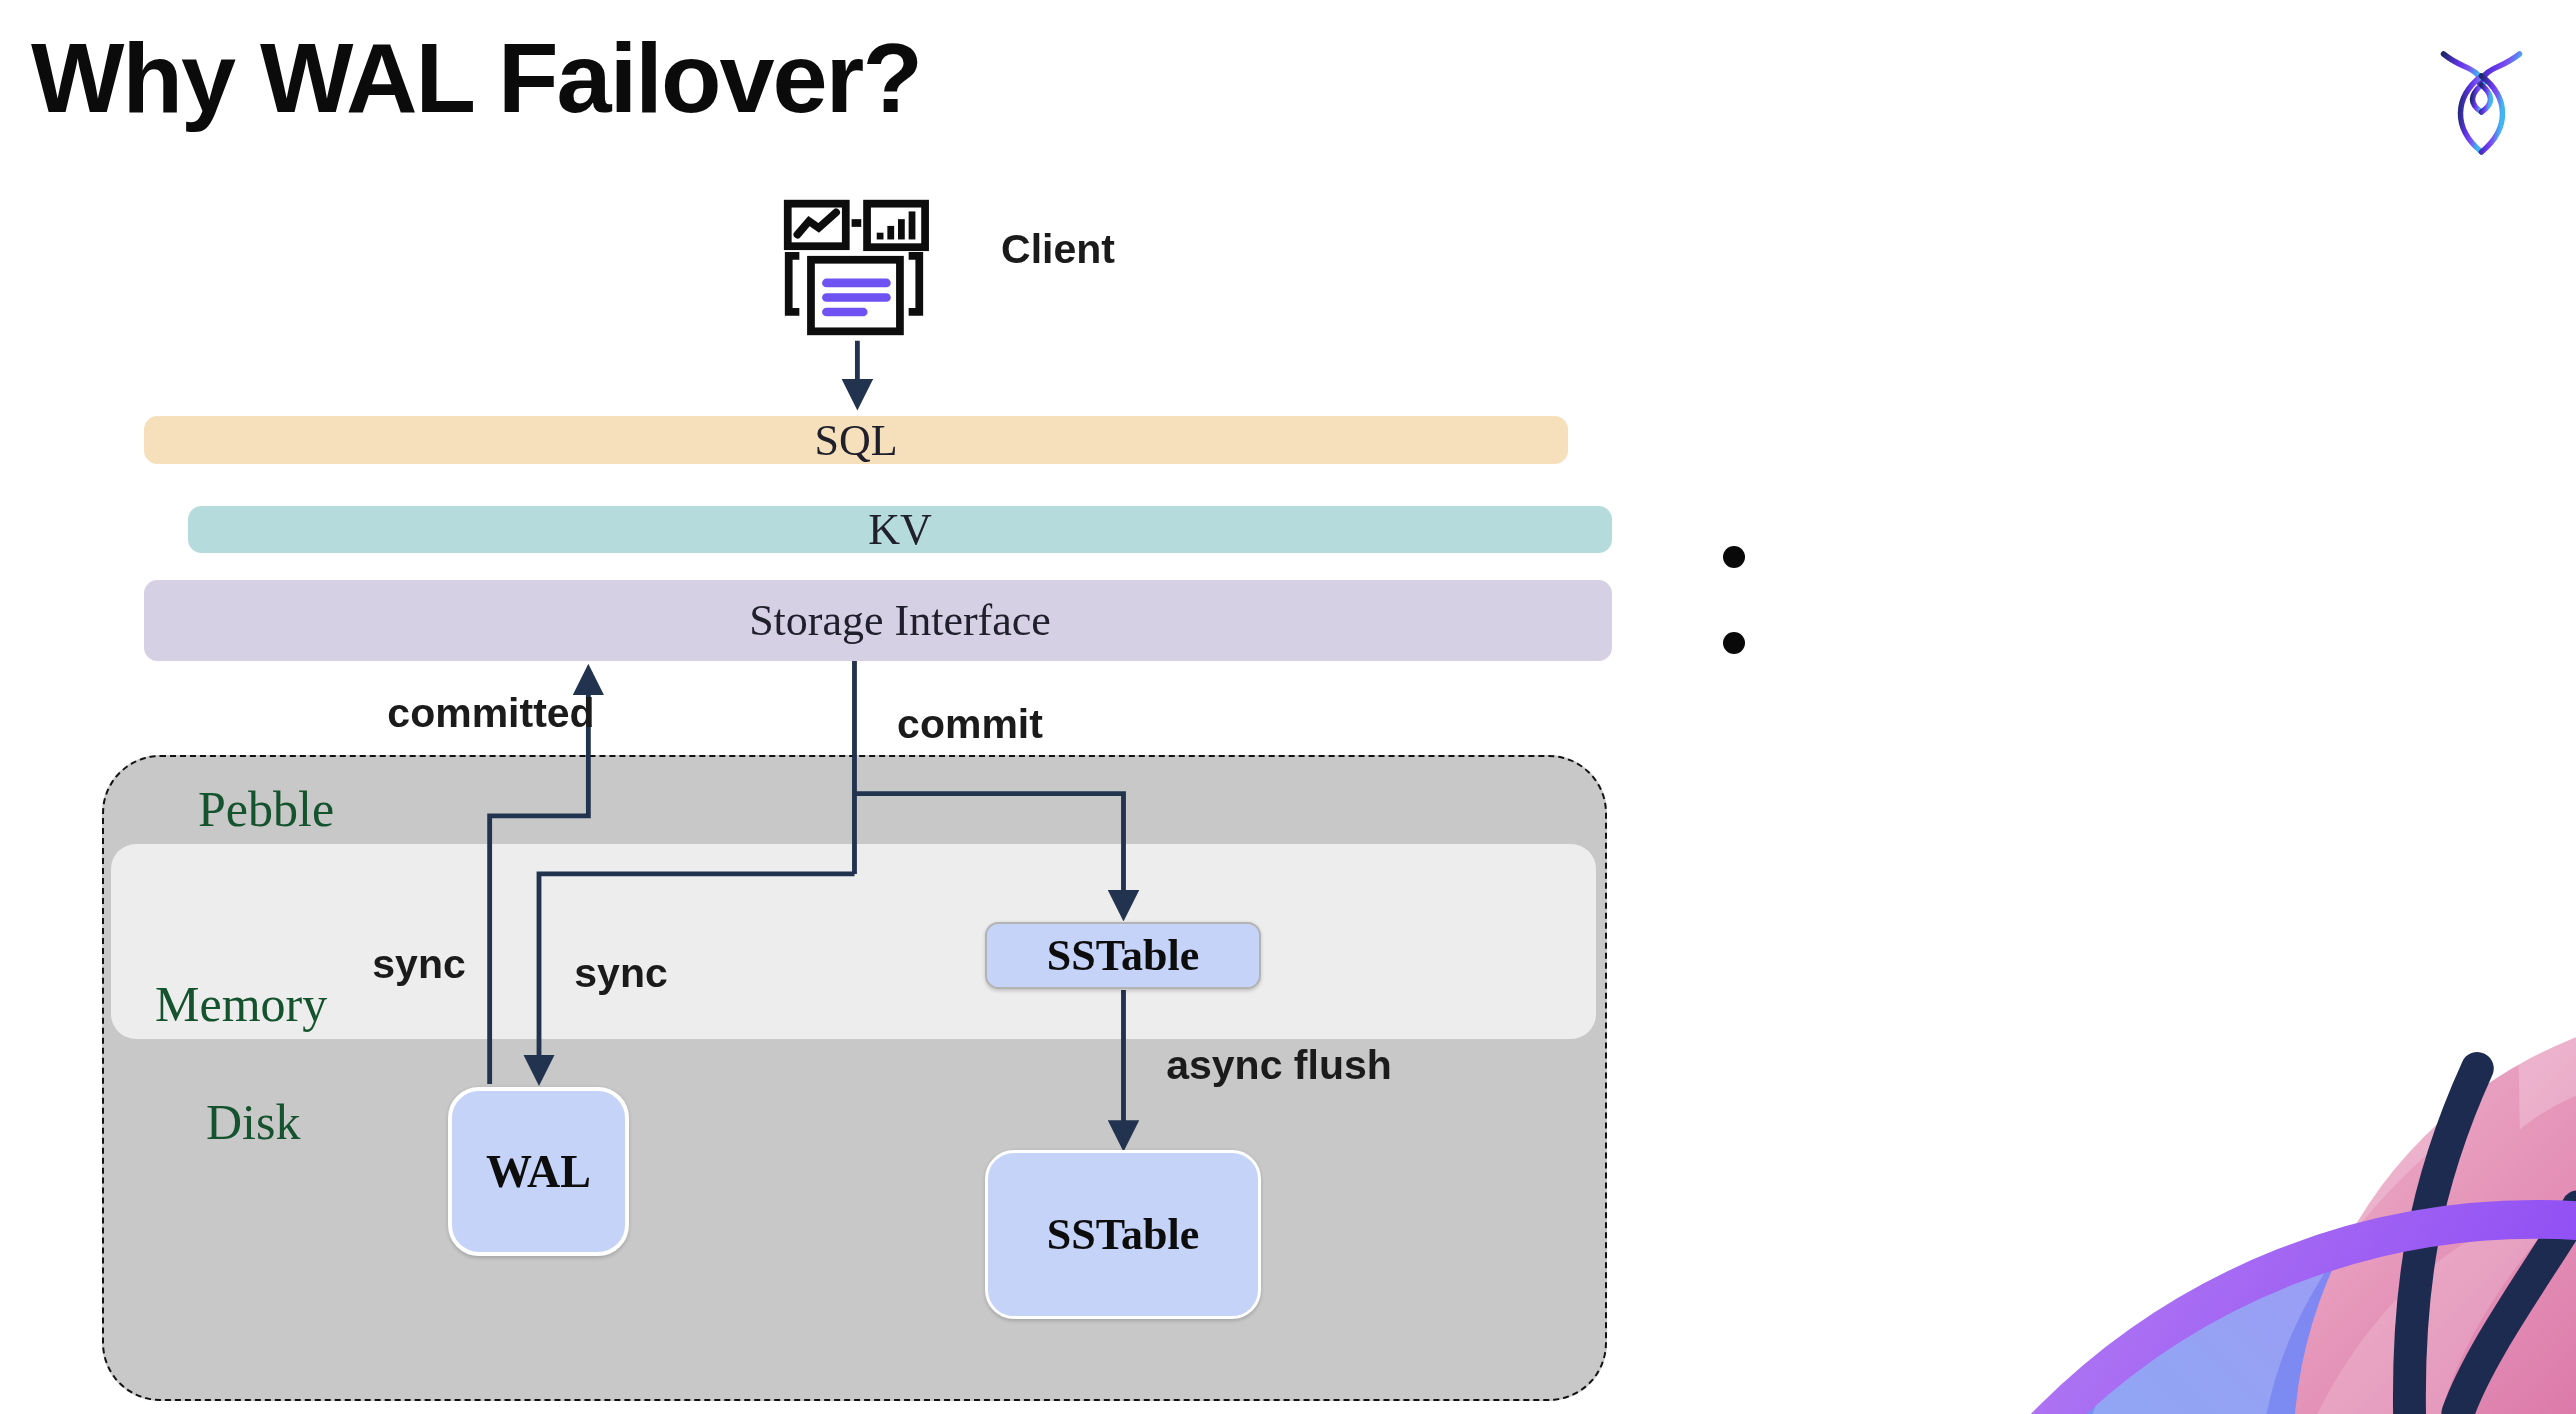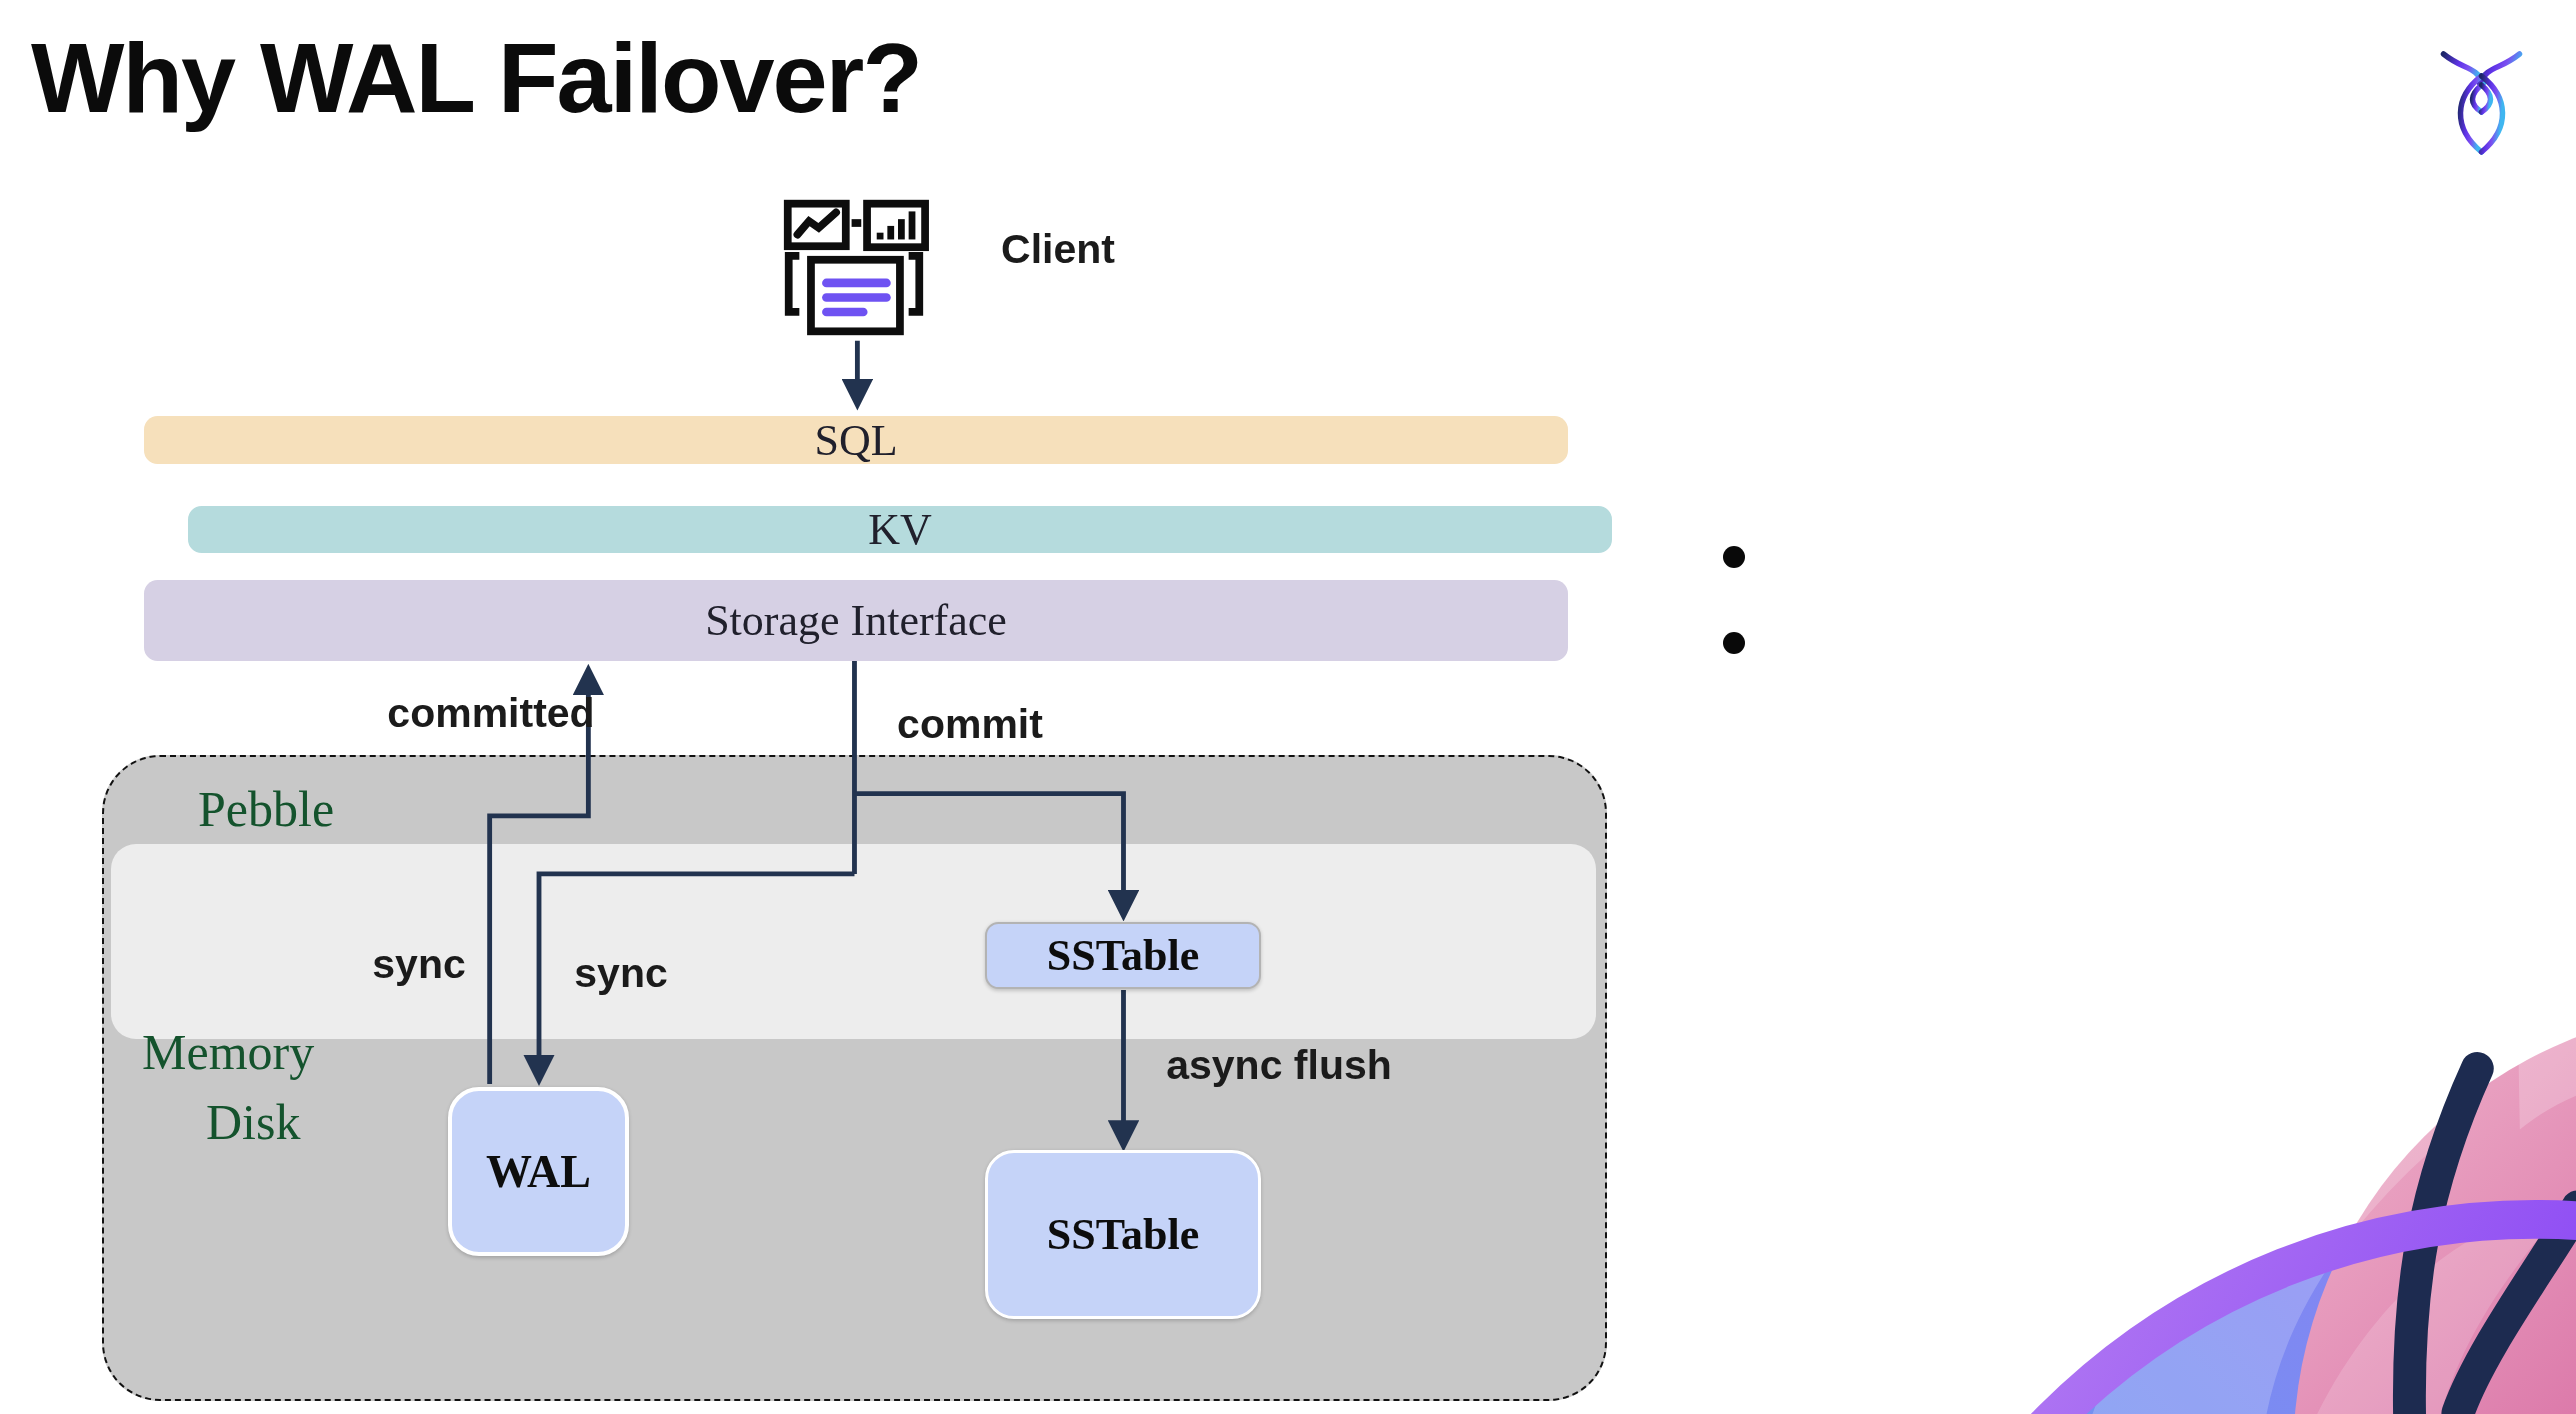--- a/index.html
+++ b/index.html
@@ -27,35 +27,35 @@
   .serif{font-family:"Liberation Serif", serif;}
 
   
   .bar{
     left:144px;width:1424px;border-radius:13.5px;
     display:flex;align-items:center;justify-content:center;
     font-family:"Liberation Serif", serif;font-size:44px;color:#20202c;
   }
   #bar-sql{top:416px;height:48px;background:var(--c-sql);}
   #bar-kv{top:506px;height:47px;background:var(--c-kv);margin-left:44px;}
-  #bar-storage{top:580px;height:81px;background:var(--c-storage);}
+  #bar-storage{top:580px;height:81px;background:var(--c-storage);padding-left:44px;}
 
   
   #pebble{
     left:102px;top:755px;width:1505px;height:646px;
     background:var(--c-pebble);border:2.9px dashed #111;border-radius:58px;
     box-sizing:border-box;
   }
   #memory-band{
     left:111px;top:844px;width:1485px;height:195px;
     background:var(--c-memory);border-radius:25px;
   }
   .region-label{font-size:50px;color:#14532d;}
   #label-pebble{left:198px;top:780px;}
-  #label-memory{left:142px;top:975px;margin-top:48px;}
+  #label-memory{left:155px;top:975px;}
   #label-disk{left:206px;top:1093px;}
 
   
   .sbox{
     background:var(--c-box);box-sizing:border-box;
     display:flex;align-items:center;justify-content:center;
     font-family:"Liberation Serif", serif;font-weight:bold;color:#0d0d0d;
     box-shadow:0 1.9px 3.9px rgba(0,0,0,0.18);
   }
   #box-wal{left:448px;top:1087px;width:181px;height:169px;border-radius:31px;border:4.8px solid #ffffff;font-size:46px;text-align:center;}

